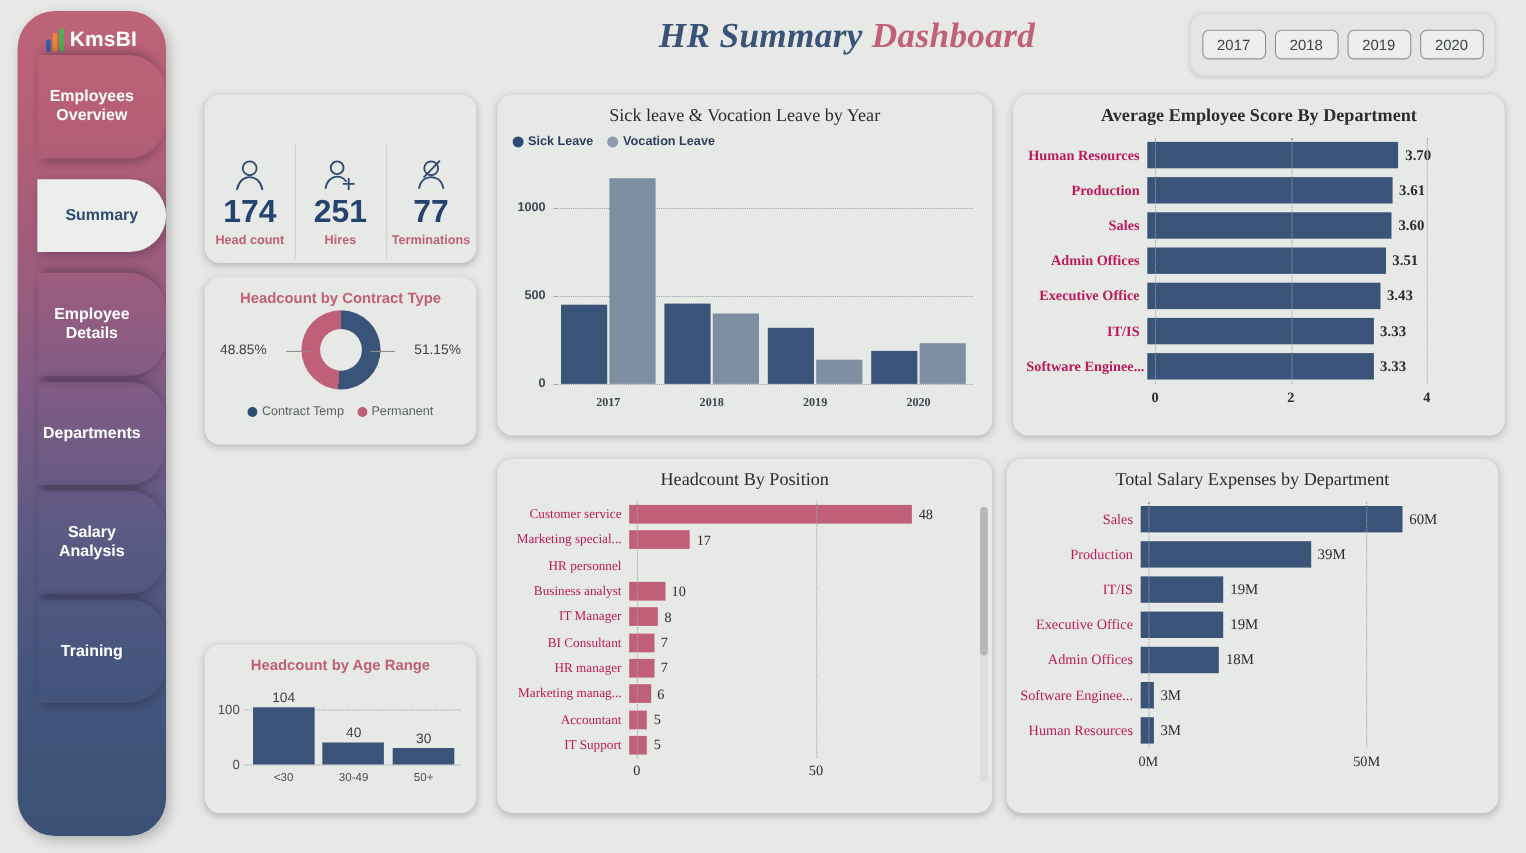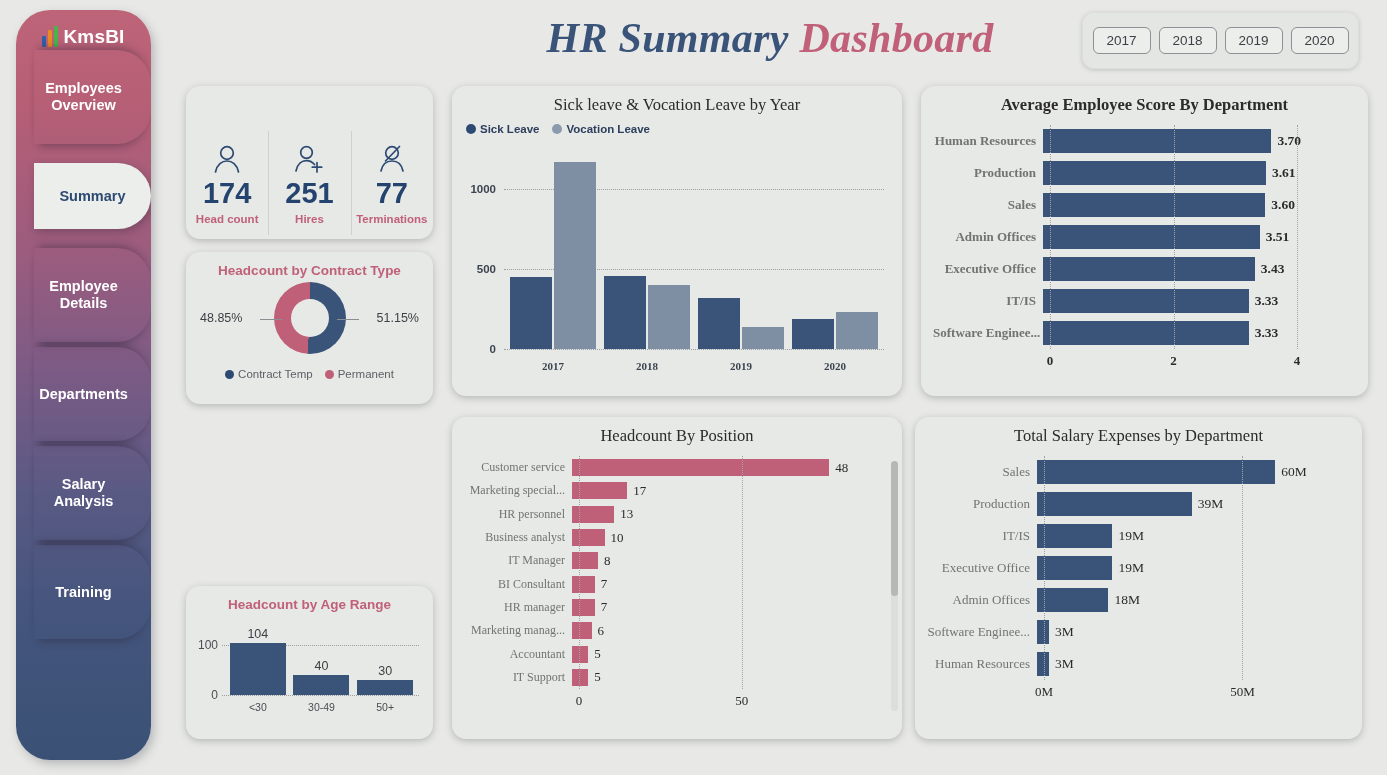--- a/index.html
+++ b/index.html
@@ -63,21 +63,21 @@
     box-shadow: 2px 3px 8px rgba(60,45,60,.38);
   }
   .nav-item.active::before { display: none; }
   .nav-item.active span { position: relative; z-index: 2; }
 
   
   .dash-title {
     position: absolute; left: 460px; top: 14px; width: 620px;
     text-align: center;
     font-family: "Liberation Serif", serif;
-    font-size: 42px; font-weight: bold; font-style: italic;
+    font-size: 32px; font-weight: bold; font-style: italic;
     color: #3a5479; letter-spacing: .3px;
   }
   .dash-title .accent { color: #c06079; }
 
   .year-panel {
     position: absolute; right: 28px; top: 12px;
     width: 277px; height: 57px;
     background: #e4e6e3;
     border-radius: 12px;
     box-shadow: 0 1px 4px rgba(120,120,125,.35), inset 0 0 0 1px #dcdeda;
@@ -225,21 +225,21 @@
     font-family: "Liberation Serif", serif;
   }
   .col-cats span { width: 88px; text-align: center; }
 
   
   .hbar-plot { position: relative; margin: 10px 12px 0 12px; }
   .hbar-row { display: flex; align-items: center; height: 32px; }
   .hbar-label {
     width: 110px; text-align: right; padding-right: 7px;
     font-family: "Liberation Serif", serif;
-    font-size: 13px; color: #737373; white-space: nowrap; overflow: hidden;
+    font-size: 13px; color: #be185d; white-space: nowrap; overflow: hidden;
   }
   .hbar-track { position: relative; flex: 1; height: 100%; display: flex; align-items: center; }
   .hbar { height: 24px; background: #3a5479; }
   .hbar-value {
     font-family: "Liberation Serif", serif;
     font-size: 13.5px; color: #2b2b2b; margin-left: 6px; white-space: nowrap;
   }
   .hbar-axis {
     position: relative; margin: 4px 12px 0 12px; height: 18px;
   }
@@ -526,24 +526,20 @@
         </div>
         <div class="hbar-row pos-row">
           <div class="hbar-label pos-label">Marketing special...</div>
           <div class="hbar-track">
             <div class="hbar pos-bar" style="width: 55.3488px; background: rgb(192, 95, 120);"></div>
             <div class="hbar-value pos-value">17</div>
           </div>
         </div>
         <div class="hbar-row pos-row">
           <div class="hbar-label pos-label">HR personnel</div>
-          <div class="hbar-track">
-            <div class="hbar pos-bar" style="width: 42.3256px; background: rgb(192, 95, 120);"></div>
-            <div class="hbar-value pos-value">13</div>
-          </div>
         </div>
         <div class="hbar-row pos-row">
           <div class="hbar-label pos-label">Business analyst</div>
           <div class="hbar-track">
             <div class="hbar pos-bar" style="width: 32.5581px; background: rgb(192, 95, 120);"></div>
             <div class="hbar-value pos-value">10</div>
           </div>
         </div>
         <div class="hbar-row pos-row">
           <div class="hbar-label pos-label">IT Manager</div>

